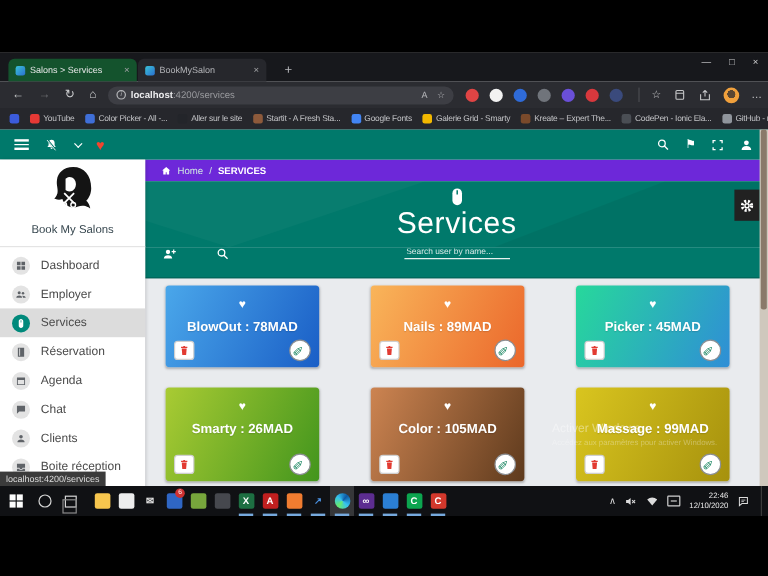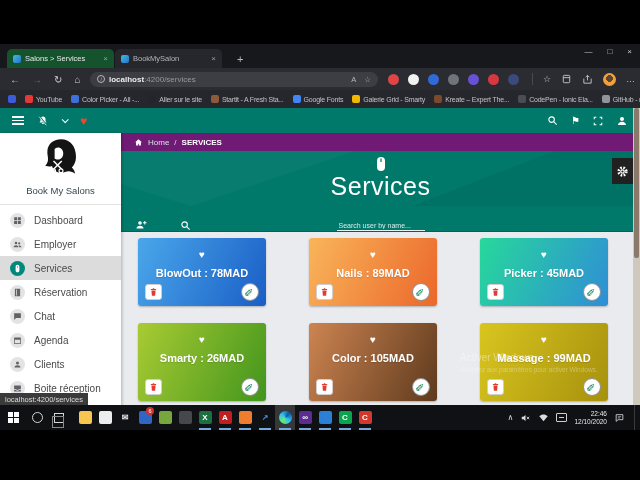--- a/index.html
+++ b/index.html
@@ -52,27 +52,27 @@
   .logo-wrap{padding-top:4px;text-align:center;}
   .brand{font-size:9.5px;color:#37474f;text-align:center;margin-top:2px;padding-bottom:8px;border-bottom:1px solid #e4e4e4;}
   .side-items{padding-top:3px;}
   .side-item{height:24px;display:flex;align-items:center;gap:9px;padding-left:10px;font-size:10px;color:#4a4a4a;cursor:default;}
   .side-item.active{background:#dcdcdc;}
   .side-ico{width:15px;height:15px;border-radius:50%;background:#e3e3e3;display:flex;align-items:center;justify-content:center;color:#5f6368;flex:none;}
   .side-ico svg{width:9px;height:9px;fill:currentColor;}
   .side-item.active .side-ico{background:#00897b;color:#fff;}
 
   .main{position:absolute;top:89px;left:121px;right:0;bottom:0;display:flex;flex-direction:column;}
-  .breadcrumb{height:18px;background:#701a75;display:flex;align-items:center;gap:5px;padding:0 13px;color:#cfe7e2;font-size:8px;flex:none;}
+  .breadcrumb{height:18px;background:#6d28d9;display:flex;align-items:center;gap:5px;padding:0 13px;color:#cfe7e2;font-size:8px;flex:none;}
   .breadcrumb .current{color:#fff;font-weight:bold;}
   .banner{height:55px;background:#00796b;position:relative;display:flex;flex-direction:column;align-items:center;justify-content:center;flex:none;overflow:hidden;}
   .banner::before{content:"";position:absolute;left:0;top:0;width:45%;height:100%;background:rgba(255,255,255,.03);clip-path:polygon(0 0,100% 0,30% 100%,0 60%);}
   .banner::after{content:"";position:absolute;right:0;top:0;width:55%;height:100%;background:rgba(0,0,0,.05);clip-path:polygon(100% 0,100% 100%,20% 100%,70% 0);}
   .page-title{font-size:25px;color:#fff;font-weight:400;letter-spacing:.5px;z-index:1;}
-  .toolbar2{height:26px;background:#00796b;position:relative;display:flex;align-items:flex-end;gap:32px;padding:0 14px;border-bottom:1px solid rgba(0,0,0,.18);flex:none;}
+  .toolbar2{height:26px;background:#00796b;position:relative;display:flex;align-items:flex-start;gap:32px;padding:0 14px;border-bottom:1px solid rgba(0,0,0,.18);flex:none;}
   .usersearch{position:absolute;left:50%;transform:translateX(-50%);width:88px;background:transparent;border:none;border-bottom:1px solid rgba(255,255,255,.9);color:#fff;font-size:7px;padding:1px 2px;outline:none;}
   .usersearch::placeholder{color:rgba(255,255,255,.85);}
 
   .cards{flex:1;background:#e9ebee;display:grid;grid-template-columns:128px 128px 128px;grid-template-rows:68px 78px;column-gap:43px;row-gap:17px;padding:6px 24px 0 17px;overflow:hidden;}
   .card{position:relative;border-radius:3px;display:flex;flex-direction:column;align-items:center;padding-top:12px;gap:7px;box-shadow:0 1px 2px rgba(0,0,0,.25);}
   .card-heart{color:#fff;font-size:10px;line-height:1;}
   .card-label{color:#fff;font-size:11px;font-weight:bold;text-shadow:0 1px 1px rgba(0,0,0,.15);}
   .card-del{position:absolute;left:7px;bottom:6px;width:17px;height:16px;background:#fff;border:1px solid #cfcfcf;border-radius:3px;display:flex;align-items:center;justify-content:center;padding:0;}
   .card-edit{position:absolute;right:7px;bottom:5px;width:18px;height:18px;background:#fff;border:1px solid #8c8f94;border-radius:50%;display:flex;align-items:center;justify-content:center;padding:0;}
   .pencil{display:inline-block;transform:rotate(-90deg);color:#12825c;font-size:11px;line-height:1;}
@@ -298,32 +298,32 @@
     <span class="side-ico">
               <svg viewBox="0 0 24 24">
                 <path fill-rule="evenodd" d="M5 2h14v20H5zM8 4h2v16H8z"></path>
               </svg>
             </span>
     <span class="side-label">Réservation</span>
   </div>
           <div class="side-item">
     <span class="side-ico">
               <svg viewBox="0 0 24 24">
+                <path fill-rule="evenodd" d="M3 4h18v17H3zm2 6v9h14v-9z"></path>
+              </svg>
+            </span>
+    <span class="side-label">Agenda</span>
+  </div>
+          <div class="side-item">
+    <span class="side-ico">
+              <svg viewBox="0 0 24 24">
                 <path d="M3 3h18v13H8l-5 5z"></path>
               </svg>
             </span>
     <span class="side-label">Chat</span>
-  </div>
-          <div class="side-item">
-    <span class="side-ico">
-              <svg viewBox="0 0 24 24">
-                <path fill-rule="evenodd" d="M3 4h18v17H3zm2 6v9h14v-9z"></path>
-              </svg>
-            </span>
-    <span class="side-label">Agenda</span>
   </div>
           <div class="side-item">
     <span class="side-ico">
               <svg viewBox="0 0 24 24">
                 <circle cx="12" cy="8" r="4"></circle>
                 <path d="M4 20c0-4 3.5-6 8-6s8 2 8 6z"></path>
               </svg>
             </span>
     <span class="side-label">Clients</span>
   </div>

